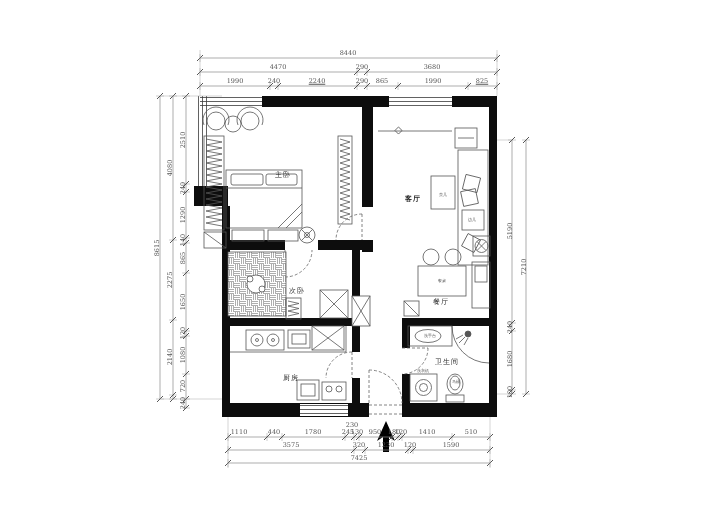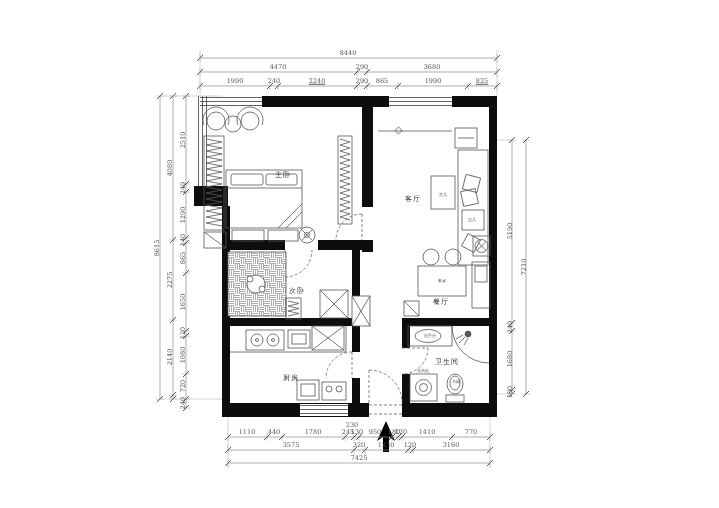--- a/index.html
+++ b/index.html
@@ -336,21 +336,21 @@
         <line x1="490" y1="417" x2="490" y2="468" stroke="#aaa" stroke-width="0.5"></line>
         <line x1="160" y1="96" x2="222" y2="96" stroke="#aaa" stroke-width="0.5"></line>
         <line x1="160" y1="399" x2="222" y2="399" stroke="#aaa" stroke-width="0.5"></line>
         <line x1="512" y1="140" x2="497" y2="140" stroke="#aaa" stroke-width="0.5"></line>
         <line x1="512" y1="394" x2="497" y2="394" stroke="#aaa" stroke-width="0.5"></line>
       </g>
 </svg>
 
 <div id="labels">
       <span class="room" style="left: 283px; top: 161px; margin-top: 14px;">主卧</span>
-      <span class="room" style="left: 413px; top: 199px;">客厅</span>
+      <span class="room" style="left: 413px; top: 199px; font-weight: bold;">客厅</span>
       <span class="room" style="left: 441px; top: 302px;">餐厅</span>
       <span class="room" style="left: 297px; top: 291px;">次卧</span>
       <span class="room" style="left: 291px; top: 366px; margin-top: 12px;">厨房</span>
       <span class="room" style="left: 447px; top: 362px;">卫生间</span>
       <span class="furn" style="left: 443px; top: 195px;">茶几</span>
       <span class="furn" style="left: 442px; top: 281px;">餐桌</span>
       <span class="furn" style="left: 472px; top: 220px;">边几</span>
       <span class="furn" style="left: 430px; top: 336px;">洗手台</span>
       <span class="furn" style="left: 456px; top: 382px;">马桶</span>
       <span class="furn" style="left: 423px; top: 371px;">洗衣机</span>
@@ -359,35 +359,35 @@
       <span class="dim" style="left: 362px; top: 67px;">290</span>
       <span class="dim" style="left: 432px; top: 67px;">3680</span>
       <span class="dim" style="left: 235px; top: 81px;">1990</span>
       <span class="dim" style="left: 274px; top: 81px;">240</span>
       <span class="dim" style="left: 317px; top: 81px; text-decoration: underline;">2240</span>
       <span class="dim" style="left: 362px; top: 81px;">290</span>
       <span class="dim" style="left: 382px; top: 81px;">865</span>
       <span class="dim" style="left: 433px; top: 81px;">1990</span>
       <span class="dim" style="left: 482px; top: 81px; text-decoration: underline;">825</span>
       <span class="dim" style="left: 352px; top: 425px;">230</span>
-      <span class="dim" style="left: 247px; top: 432px;">1110</span>
+      <span class="dim" style="left: 239px; top: 432px;">1110</span>
       <span class="dim" style="left: 274px; top: 432px; text-align: right;">440</span>
       <span class="dim" style="left: 313px; top: 432px;">1780</span>
       <span class="dim" style="left: 348px; top: 432px;">245</span>
       <span class="dim" style="left: 357px; top: 432px;">130</span>
       <span class="dim" style="left: 375px; top: 432px;">950</span>
       <span class="dim" style="left: 394px; top: 432px;">180</span>
       <span class="dim" style="left: 401px; top: 432px;">120</span>
       <span class="dim" style="left: 427px; top: 432px;">1410</span>
-      <span class="dim" style="left: 471px; top: 432px;">770</span>
+      <span class="dim" style="left: 471px; top: 432px;">510</span>
       <span class="dim" style="left: 291px; top: 445px;">3575</span>
       <span class="dim" style="left: 359px; top: 445px;">320</span>
       <span class="dim" style="left: 386px; top: 445px;">1230</span>
       <span class="dim" style="left: 410px; top: 445px;">120</span>
-      <span class="dim" style="left: 451px; top: 445px;">3160</span>
+      <span class="dim" style="left: 451px; top: 445px;">1590</span>
       <span class="dim" style="left: 359px; top: 458px;">7425</span>
       <span class="dim rot" style="left: 157px; top: 248px;">8615</span>
       <span class="dim rot" style="left: 170px; top: 168px;">4080</span>
       <span class="dim rot" style="left: 170px; top: 280px;">2275</span>
       <span class="dim rot" style="left: 170px; top: 357px;">2140</span>
       <span class="dim rot" style="left: 183px; top: 140px;">2510</span>
       <span class="dim rot" style="left: 183px; top: 188px;">240</span>
       <span class="dim rot" style="left: 183px; top: 215px;">1290</span>
       <span class="dim rot" style="left: 183px; top: 240px;">140</span>
       <span class="dim rot" style="left: 183px; top: 258px;">865</span>

